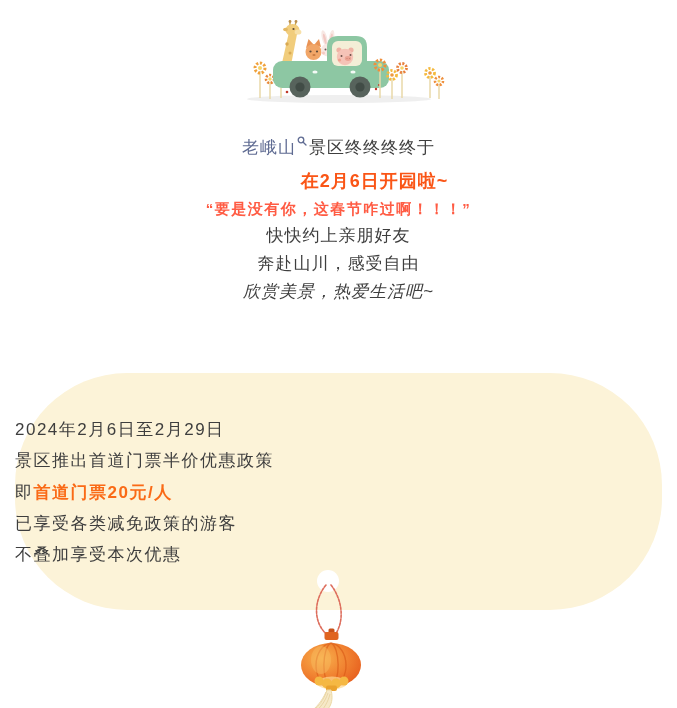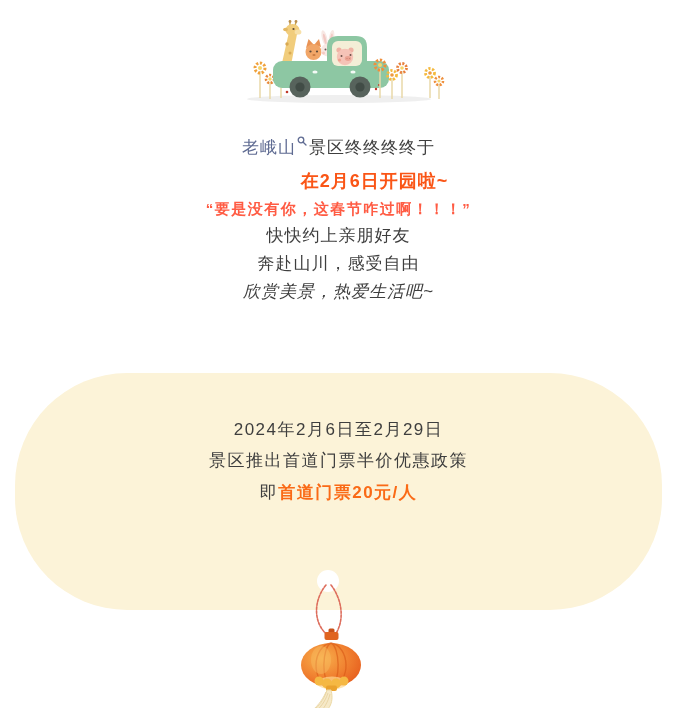--- a/index.html
+++ b/index.html
@@ -21,21 +21,21 @@
   .benefit-btn{
     position:absolute;top:324px;left:50%;transform:translateX(-50%);
     background:var(--button-bg,#e84a1b);color:var(--button-text,#ffeaa6);
     font-size:17px;font-weight:bold;letter-spacing:3px;
     padding:7px 22px 8px 25px;border-radius:8px;z-index:3;cursor:pointer;
   }
   .panel{
     position:absolute;top:361px;left:15px;width:647px;height:237px;
     background:var(--panel-bg,#fcf3d8);border-radius:112px;z-index:1;
   }
-  .pl{position:absolute;left:0;width:100%;margin:0;text-align:center;
+  .pl{position:absolute;left:0;width:100%;margin:0;text-align:left;
       font-size:17px;letter-spacing:1.5px;color:var(--dark-text,#3e3e3e);line-height:22px;}
   .p1{top:46px;} .p2{top:77px;} .p3{top:109px;} .p4{top:140px;} .p5{top:171px;}
   .p3 .price{color:var(--price-orange,#fa6a16);font-weight:bold;}
   .lantern{position:absolute;left:270px;top:556px;z-index:4;}
 </style>
 </head>
 <body>
 
 <div class="page">
 
@@ -161,20 +161,22 @@
   <p class="line l3">“要是没有你，这春节咋过啊！！！”</p>
   <p class="line l4">快快约上亲朋好友</p>
   <p class="line l5">奔赴山川，感受自由</p>
   <p class="line l6">欣赏美景，热爱生活吧~</p>
 
 
   <div class="panel">
     <p class="pl p1">2024年2月6日至2月29日</p>
     <p class="pl p2">景区推出首道门票半价优惠政策</p>
     <p class="pl p3"><span>即</span><span class="price">首道门票20元/人</span></p>
+    <p class="pl p4">已享受各类减免政策的游客</p>
+    <p class="pl p5">不叠加享受本次优惠</p>
   </div>
 
   <svg class="lantern" width="126" height="152" viewBox="0 0 126 152" aria-hidden="true">
     <defs>
       <radialGradient id="lanternGrad" cx="35%" cy="35%" r="80%">
         <stop offset="0%" stop-color="#f8b04c"></stop>
         <stop offset="55%" stop-color="#f08030"></stop>
         <stop offset="100%" stop-color="#e5571a"></stop>
       </radialGradient>
     </defs>

